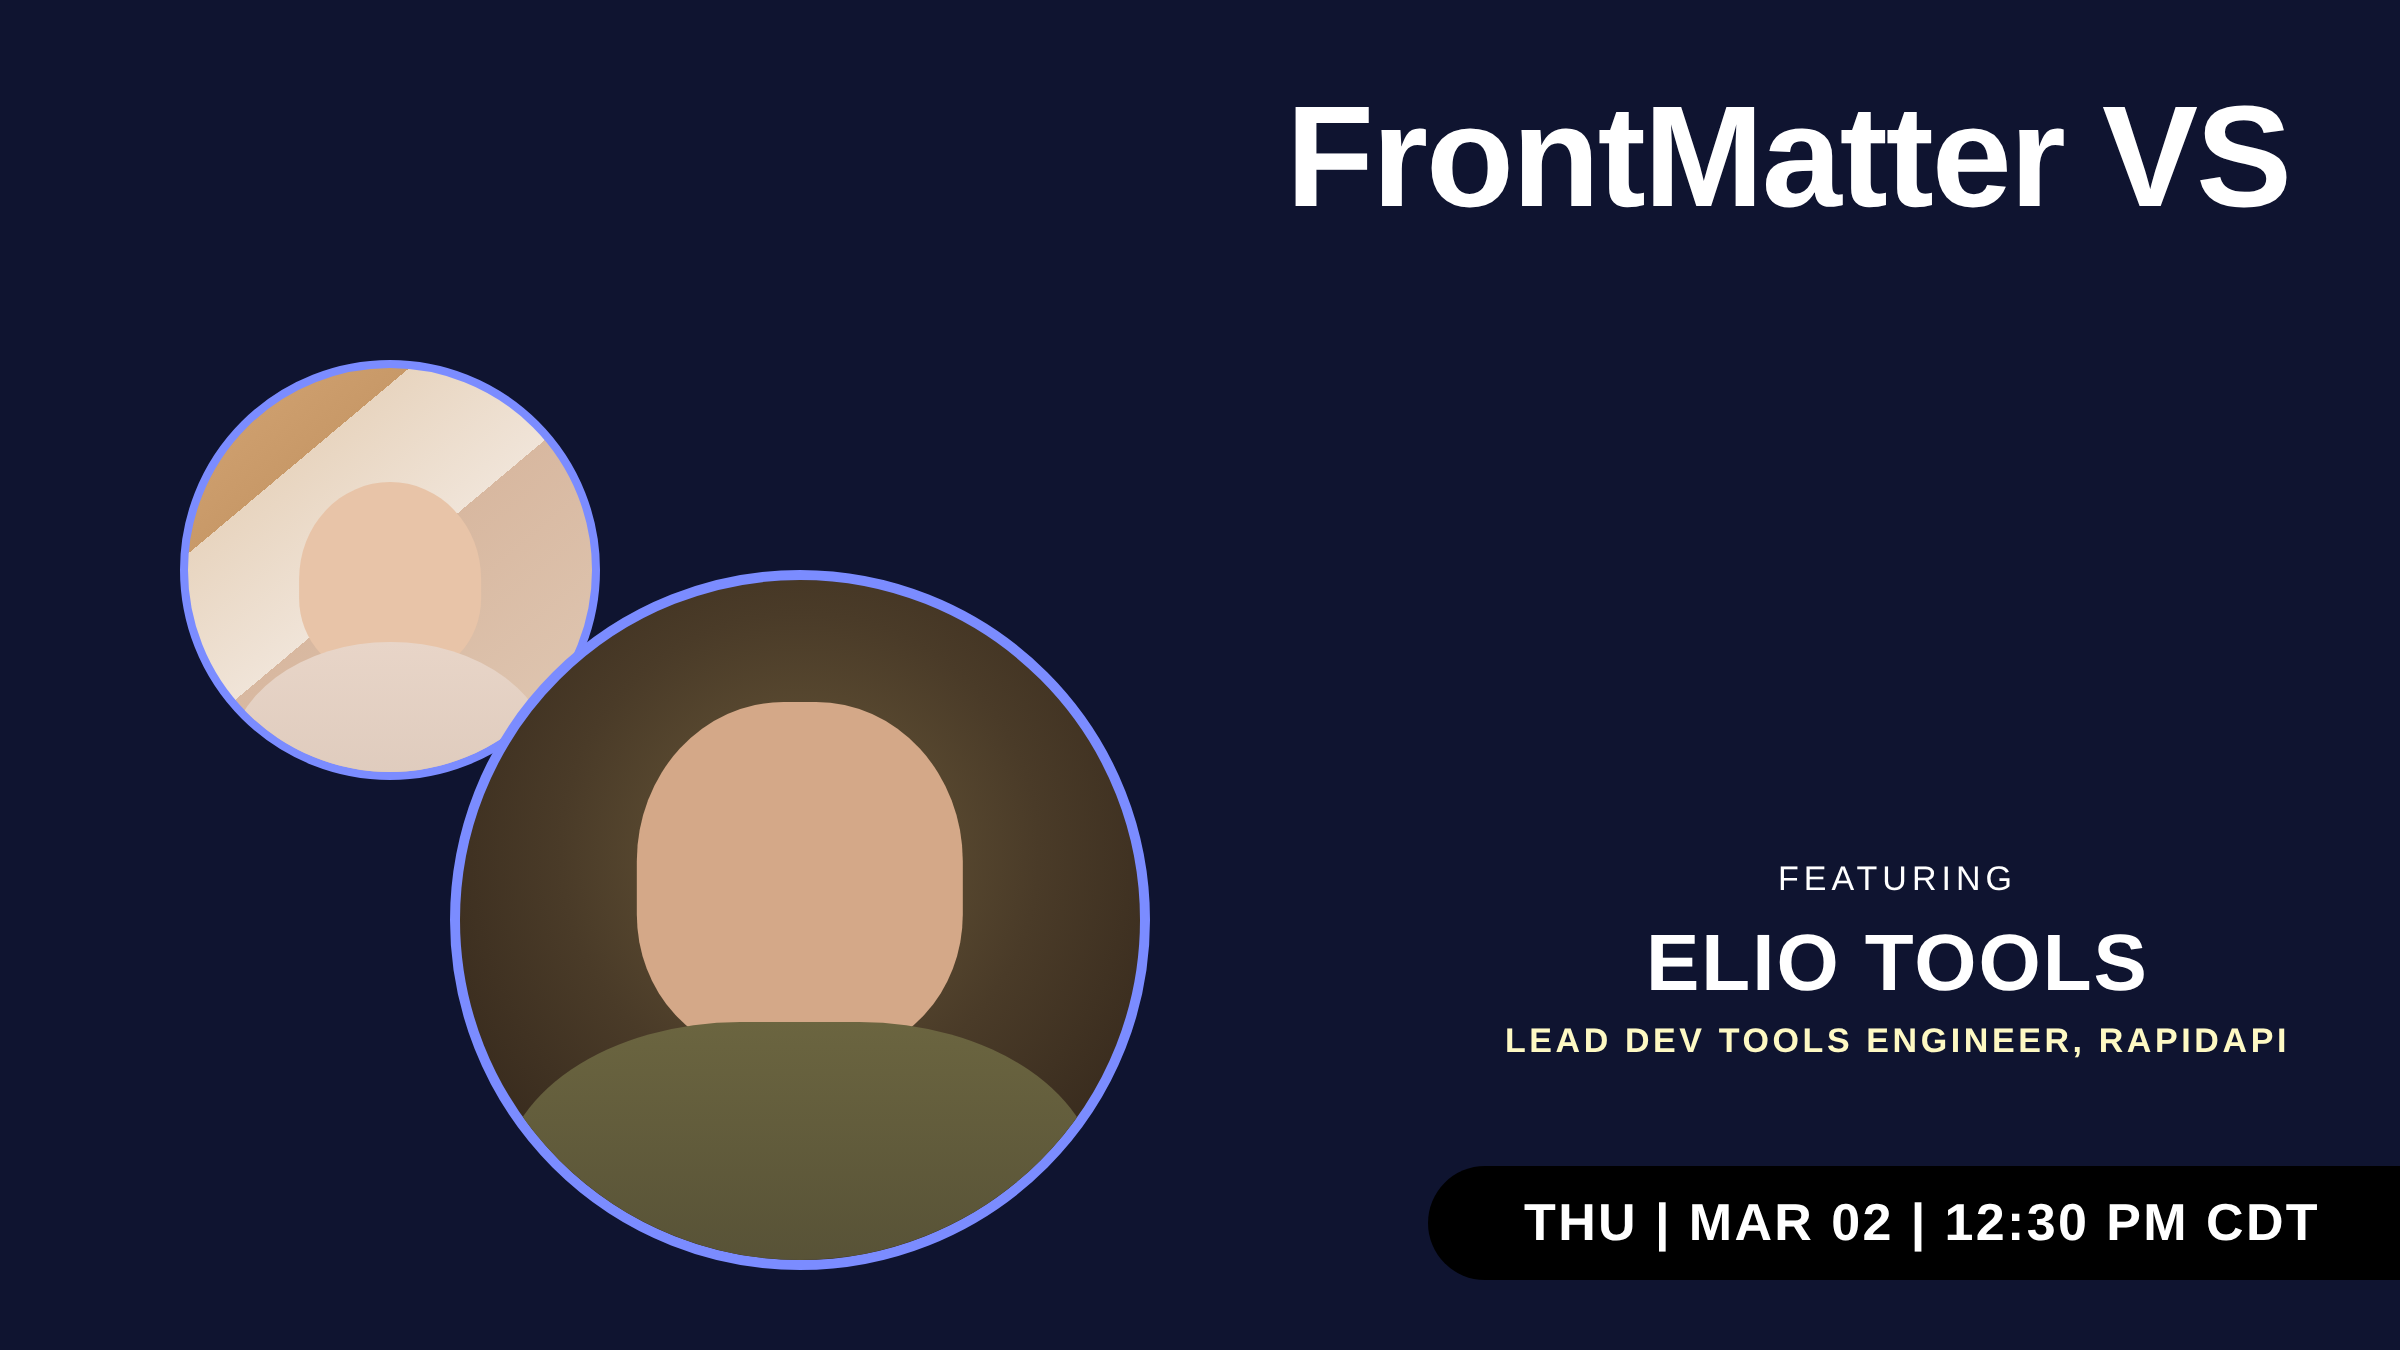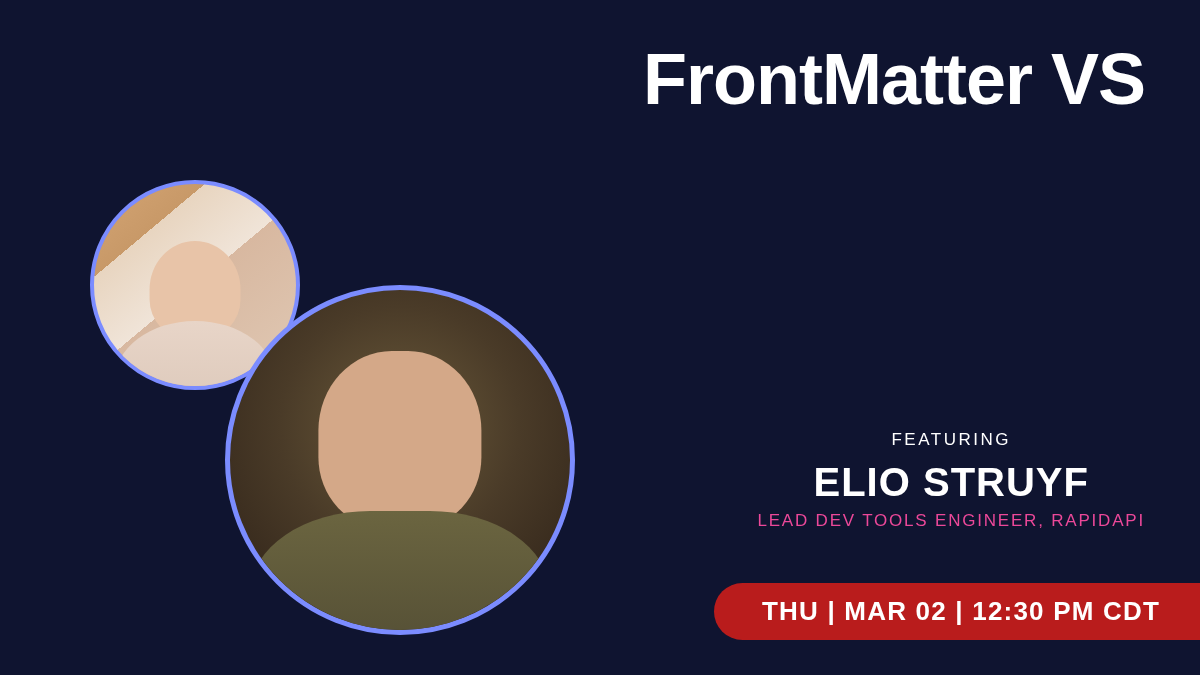--- a/index.html
+++ b/index.html
@@ -8,34 +8,34 @@
 .avatars{position:absolute;left:90px;top:180px}
 .avatar-sm{position:absolute;top:0;left:0;width:210px;height:210px;border-radius:50%;border:4px solid #7b8cff;background:linear-gradient(140deg,#d4a574 0%,#c89968 25%,#e8d5c0 25%,#f0e4d8 50%,#d8b8a0 50%,#e0c9b5 100%);overflow:hidden;z-index:1}
 .avatar-sm::before{content:"";position:absolute;top:28%;left:50%;transform:translateX(-50%);width:45%;height:48%;background:#e8c4a8;border-radius:50% 50% 40% 40%}
 .avatar-sm::after{content:"";position:absolute;top:68%;left:50%;transform:translateX(-50%);width:80%;height:60%;background:linear-gradient(180deg,#e8d5c8,#d8c4b5);border-radius:50% 50% 0 0}
 .avatar-lg{position:absolute;top:105px;left:135px;width:350px;height:350px;border-radius:50%;border:5px solid #7b8cff;background:radial-gradient(circle at 50% 40%,#6b5a3a 0%,#4a3b28 45%,#2a1e15 100%);overflow:hidden;z-index:2}
 .avatar-lg::before{content:"";position:absolute;top:18%;left:50%;transform:translateX(-50%);width:48%;height:52%;background:#d4a888;border-radius:45% 45% 40% 40%}
 .avatar-lg::after{content:"";position:absolute;top:65%;left:50%;transform:translateX(-50%);width:88%;height:60%;background:linear-gradient(180deg,#6b6540,#4a4530);border-radius:40% 40% 0 0}
 .featuring{position:absolute;right:55px;top:430px;text-align:center}
 .featuring .label{color:#fff;font-size:17px;font-weight:400;letter-spacing:2.5px;margin-bottom:10px}
 .featuring .name{color:#fff;font-size:40px;font-weight:800;letter-spacing:1px;margin-bottom:6px}
-.featuring .role{color:#ec4899;font-size:17px;font-weight:400;letter-spacing:1.8px}
-.badge{position:absolute;right:0;bottom:35px;background:#b91c1c;color:#fff;padding:13px 40px 13px 48px;border-radius:40px 0 0 40px;font-size:26px;font-weight:800;letter-spacing:1.2px}
+.featuring .role{color:#fef9c3;font-size:17px;font-weight:700;letter-spacing:1.8px}
+.badge{position:absolute;right:0;bottom:35px;background:#000000;color:#fff;padding:13px 40px 13px 48px;border-radius:40px 0 0 40px;font-size:26px;font-weight:800;letter-spacing:1.2px}
 </style>
 </head>
 <body>
 
 <div class="title">
   <div>FrontMatter VS</div>
 </div>
 
 <div class="avatars">
   <div class="avatar-sm"></div>
   <div class="avatar-lg"></div>
 </div>
 
 <div class="featuring">
   <div class="label">FEATURING</div>
-  <div class="name">ELIO STRUYF</div>
+  <div class="name">ELIO TOOLS</div>
   <div class="role">LEAD DEV TOOLS ENGINEER, RAPIDAPI</div>
 </div>
 
 <div class="badge">THU | MAR 02 | 12:30 PM CDT</div>
 
 </body></html>

